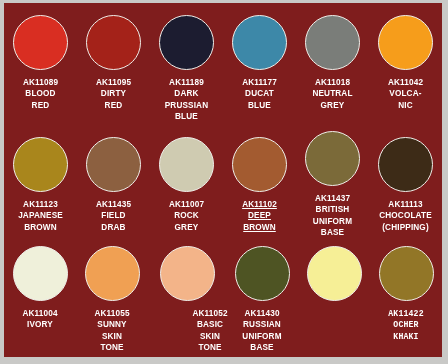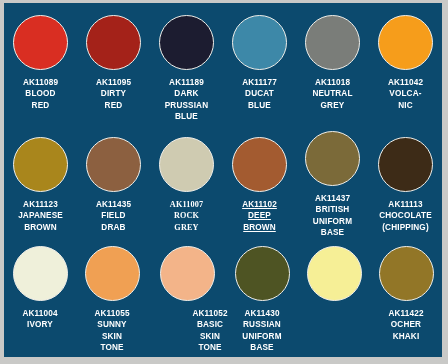--- a/index.html
+++ b/index.html
@@ -82,21 +82,21 @@
     display: block;
   }
   .swatch-name {
     display: block;
   }
 </style>
 </head>
 <body>
 
 <div id="chart-root" style="background: rgb(201, 201, 199);">
-  <div id="swatch-panel" style="background: #0c4a6e;">
+  <div id="swatch-panel" style="background: #7f1d1d;">
 
     <div class="swatch-row" id="row-0">
       <div class="swatch-cell">
         <span class="swatch-dot" style="background: rgb(217, 46, 34); border-color: rgb(239, 238, 233);"></span>
         <span class="swatch-label" style="color: rgb(255, 255, 255);"><span class="swatch-code">AK11089</span><span class="swatch-name">BLOOD
 RED</span></span>
       </div>
       <div class="swatch-cell">
         <span class="swatch-dot" style="background: rgb(164, 34, 25); border-color: rgb(239, 238, 233);"></span>
         <span class="swatch-label" style="color: rgb(255, 255, 255);"><span class="swatch-code">AK11095</span><span class="swatch-name">DIRTY
@@ -131,21 +131,21 @@
         <span class="swatch-label" style="color: rgb(255, 255, 255);"><span class="swatch-code">AK11123</span><span class="swatch-name">JAPANESE
 BROWN</span></span>
       </div>
       <div class="swatch-cell">
         <span class="swatch-dot" style="background: rgb(140, 96, 64); border-color: rgb(239, 238, 233);"></span>
         <span class="swatch-label" style="color: rgb(255, 255, 255);"><span class="swatch-code">AK11435</span><span class="swatch-name">FIELD
 DRAB</span></span>
       </div>
       <div class="swatch-cell">
         <span class="swatch-dot" style="background: rgb(207, 203, 177); border-color: rgb(239, 238, 233);"></span>
-        <span class="swatch-label" style="color: rgb(255, 255, 255); font-family: Liberation Serif, serif;"><span class="swatch-code">AK11007</span><span class="swatch-name">ROCK
+        <span class="swatch-label" style="color: rgb(255, 255, 255);"><span class="swatch-code">AK11007</span><span class="swatch-name">ROCK
 GREY</span></span>
       </div>
       <div class="swatch-cell">
         <span class="swatch-dot" style="background: rgb(163, 91, 48); border-color: rgb(239, 238, 233);"></span>
         <span class="swatch-label" style="color: rgb(255, 255, 255); text-decoration: underline;"><span class="swatch-code">AK11102</span><span class="swatch-name">DEEP
 BROWN</span></span>
       </div>
       <div class="swatch-cell">
         <span class="swatch-dot" style="background: rgb(123, 106, 57); border-color: rgb(239, 238, 233);"></span>
         <span class="swatch-label" style="color: rgb(255, 255, 255);"><span class="swatch-code">AK11437</span><span class="swatch-name">BRITISH
@@ -180,19 +180,19 @@
         <span class="swatch-dot" style="background: rgb(78, 84, 35); border-color: rgb(239, 238, 233);"></span>
         <span class="swatch-label" style="color: rgb(255, 255, 255);"><span class="swatch-code">AK11430</span><span class="swatch-name">RUSSIAN
 UNIFORM
 BASE</span></span>
       </div>
       <div class="swatch-cell">
         <span class="swatch-dot" style="background: rgb(246, 239, 150); border-color: rgb(239, 238, 233);"></span>
       </div>
       <div class="swatch-cell">
         <span class="swatch-dot" style="background: rgb(146, 118, 39); border-color: rgb(239, 238, 233);"></span>
-        <span class="swatch-label" style="color: rgb(255, 255, 255);"><span class="swatch-code">AK11422</span><span class="swatch-name">OCHER
+        <span class="swatch-label" style="color: rgb(255, 255, 255); font-family: Liberation Mono, monospace;"><span class="swatch-code">AK11422</span><span class="swatch-name">OCHER
 KHAKI</span></span>
       </div>
     </div>
 
   </div>
 </div>
 
 </body></html>

